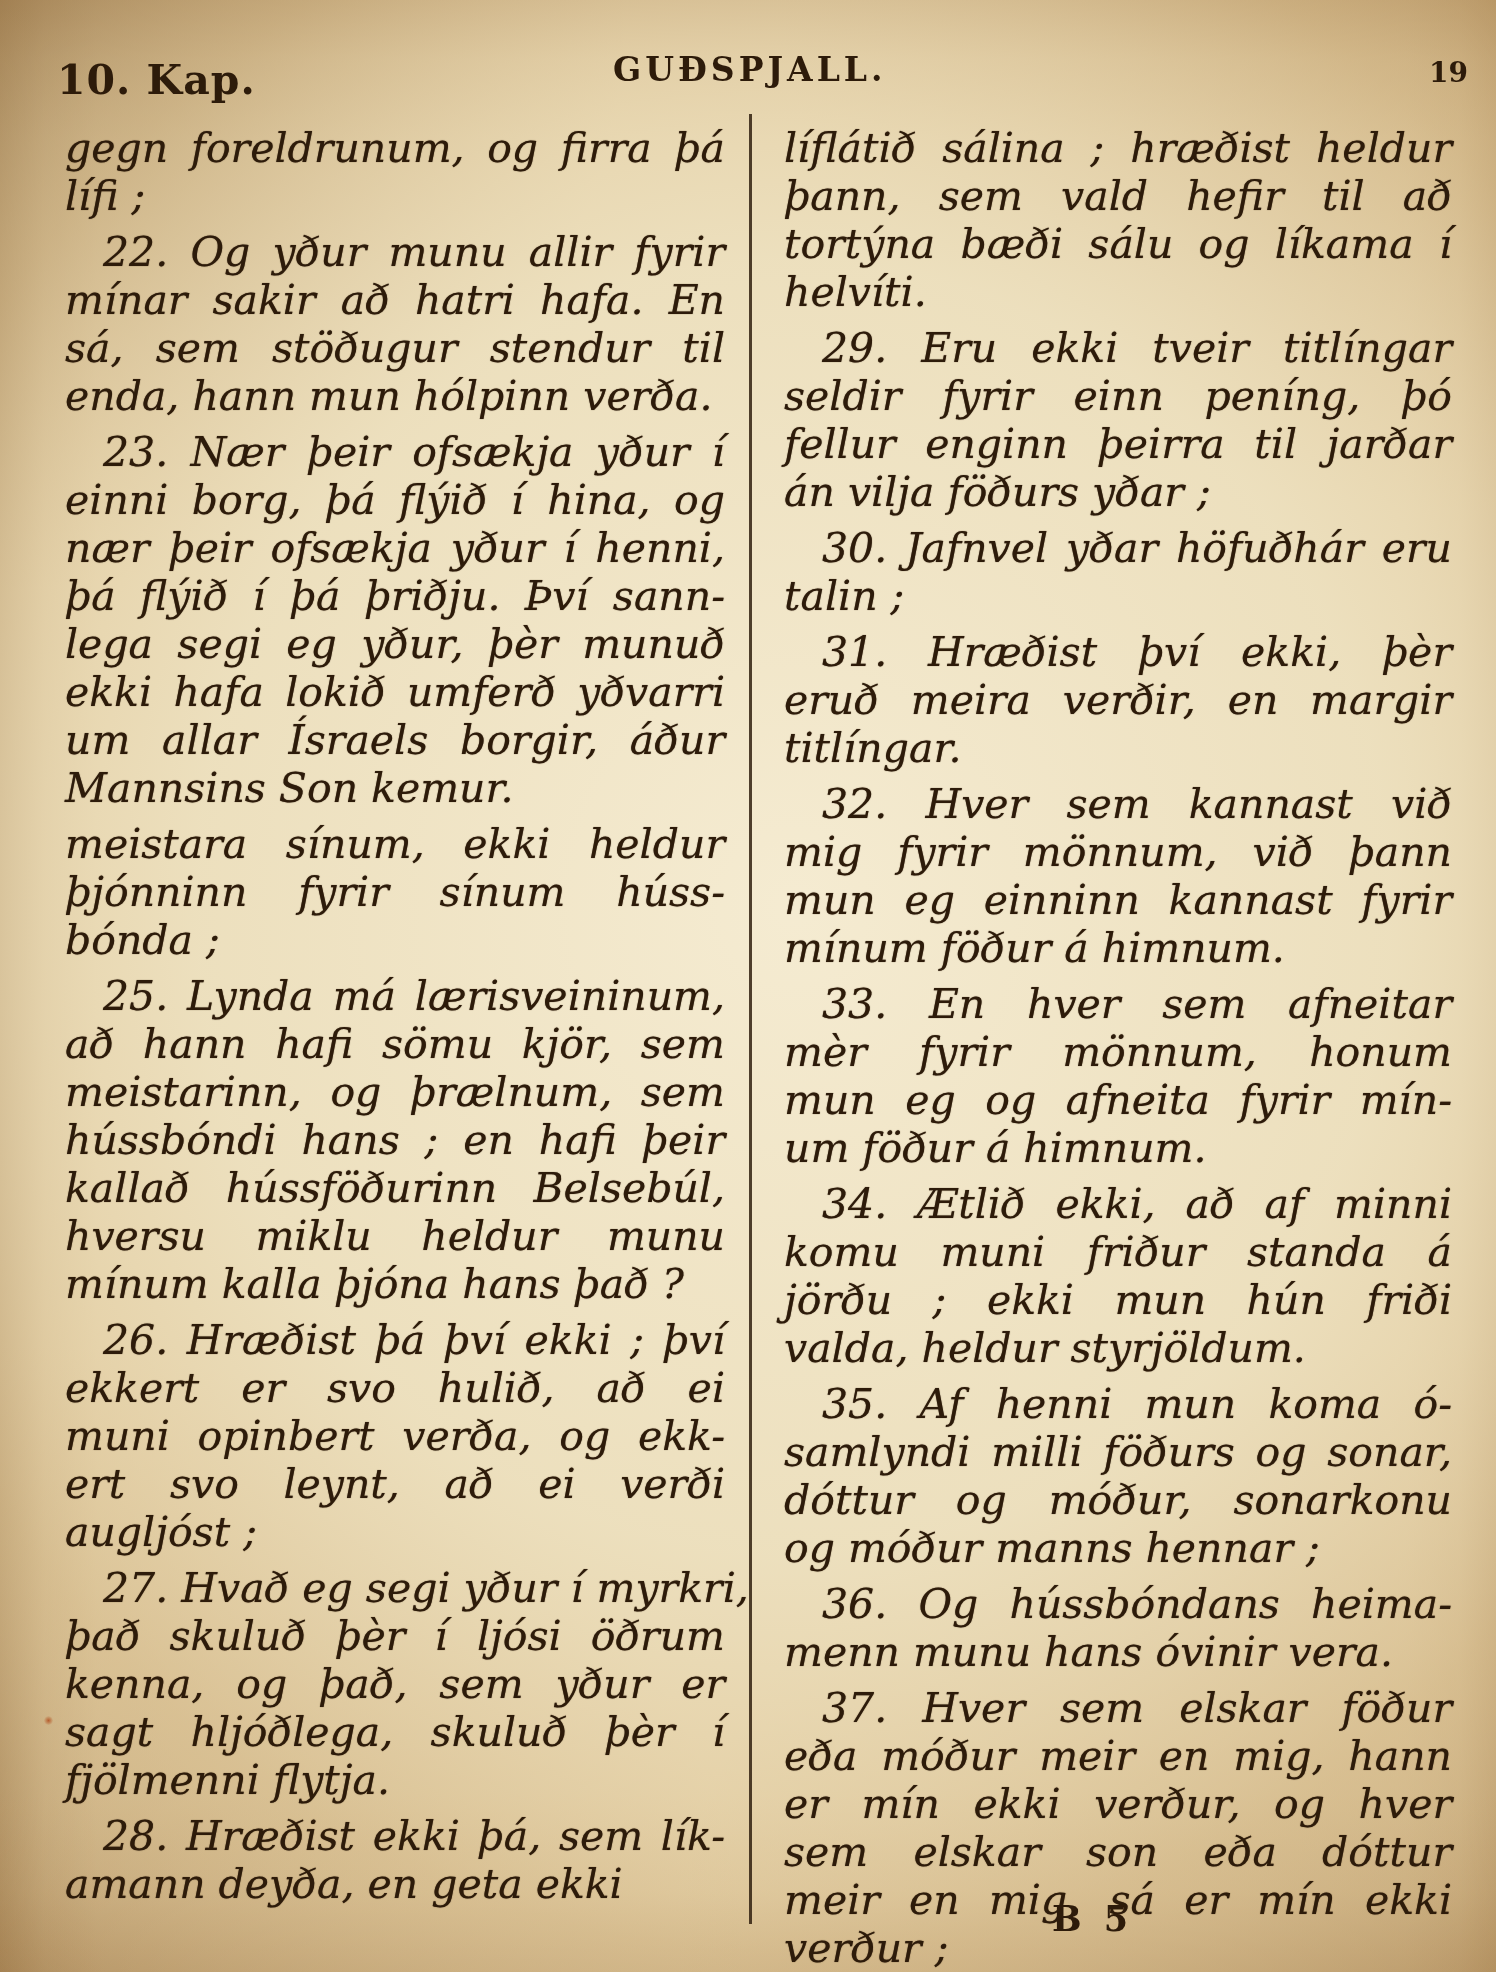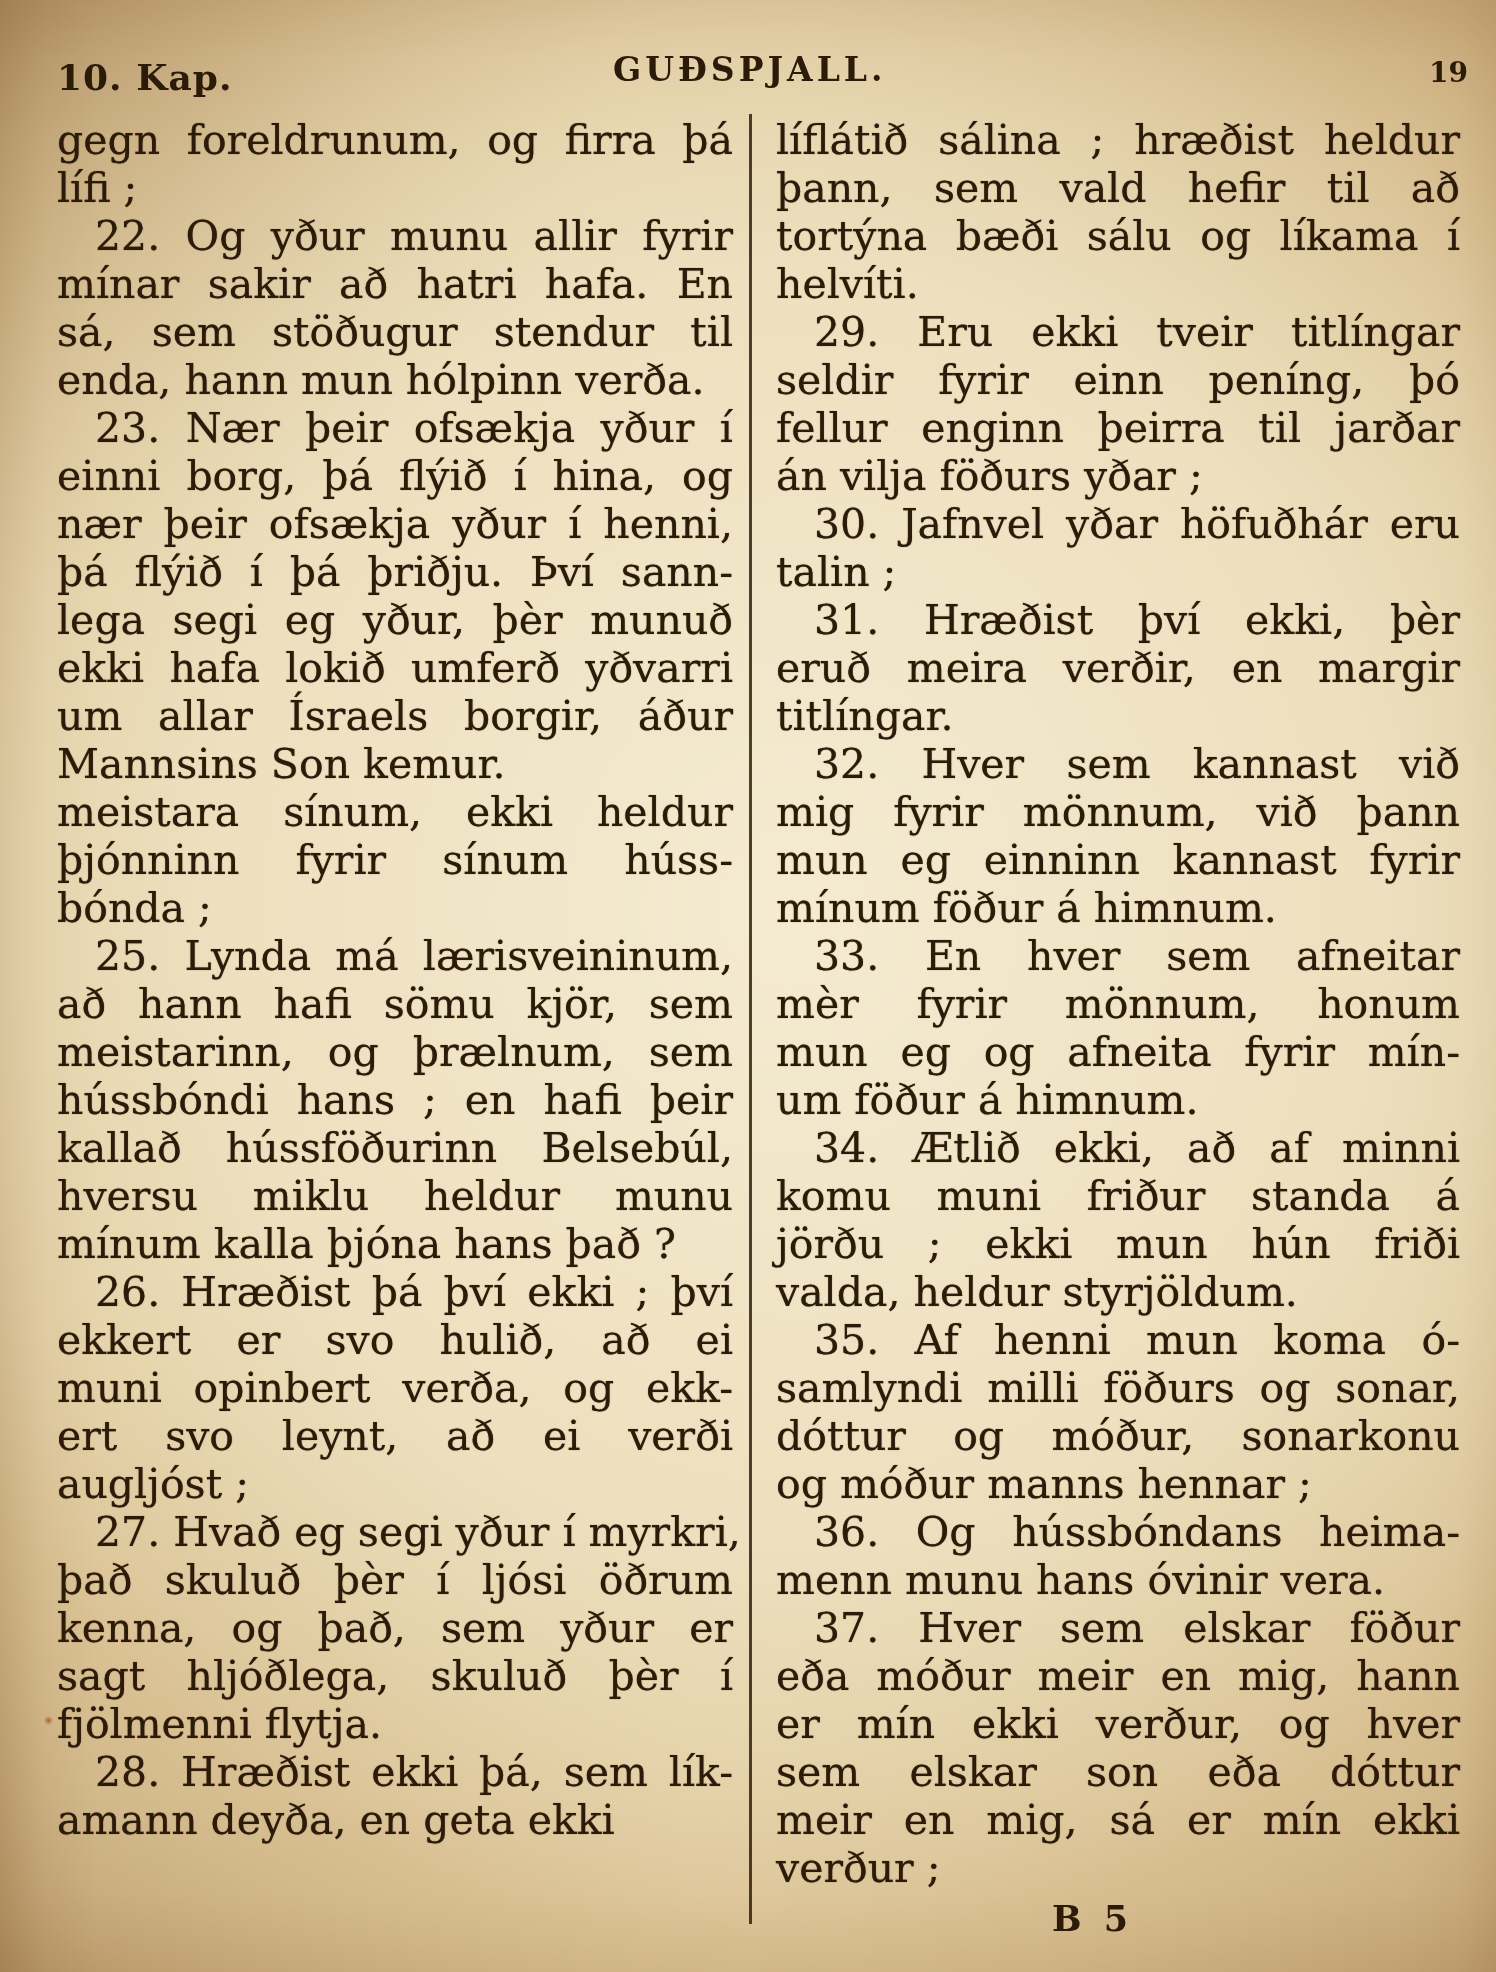--- a/index.html
+++ b/index.html
@@ -24,21 +24,21 @@
       linear-gradient(180deg, rgba(146,100,48,0.50) 0%, rgba(146,100,48,0.16) 3%, rgba(146,100,48,0) 7%),
       linear-gradient(0deg, rgba(151,108,58,0.42) 0%, rgba(151,108,58,0.12) 4%, rgba(0,0,0,0) 9%),
       linear-gradient(90deg, rgba(128,86,38,0.52) 0%, rgba(128,86,38,0.16) 3%, rgba(0,0,0,0) 6.5%),
       linear-gradient(270deg, rgba(150,108,58,0.42) 0%, rgba(150,108,58,0.12) 2.5%, rgba(0,0,0,0) 6%);
     color: #2d1b0a;
   }
   .header-chapter {
     position: absolute;
     left: 57px;
     top: 56px;
-    font-size: 36px;
+    font-size: 41px;
     font-weight: 600;
     letter-spacing: 1px;
     white-space: nowrap;
   }
   .header-title {
     position: absolute;
     left: 613px;
     top: 50px;
     font-size: 33px;
     font-weight: 700;
@@ -63,21 +63,21 @@
   }
   .column {
     position: absolute;
     top: 116px;
     font-size: 41px;
     line-height: 48px;
     text-shadow: 0 0 1px rgba(45,27,10,0.75);
   }
   .column.left  { left: 57px;  width: 676px; }
   .column.right { left: 776px; width: 684px; }
-  .verse { margin: 0; }
+  .verse { margin: 8px; font-style: italic; }
   .line {
     height: 48px;
     white-space: nowrap;
     text-align: justify;
     text-align-last: justify;
     text-justify: inter-word;
   }
   .line.last  { text-align-last: left; }
   .line.first { text-indent: 38px; }
   .footer-signature {

